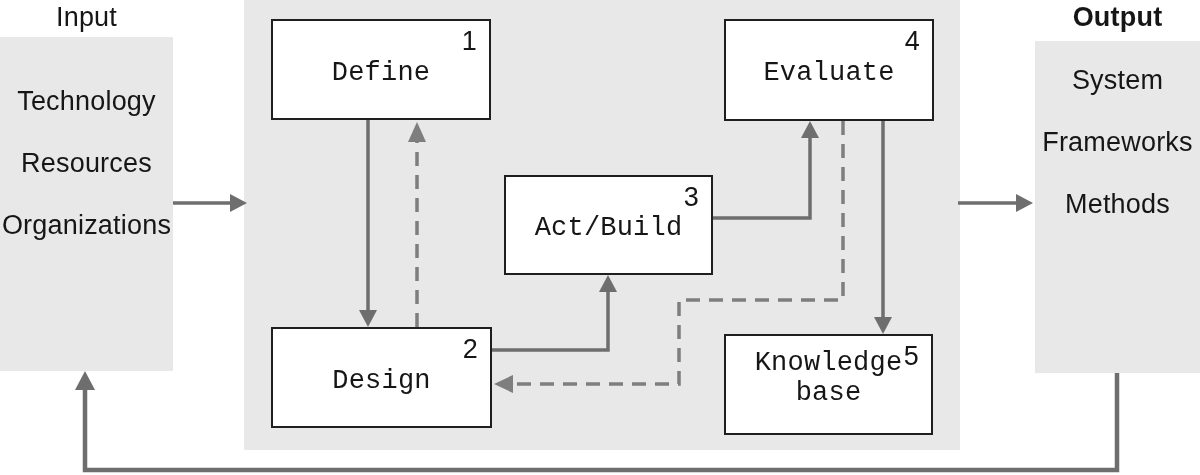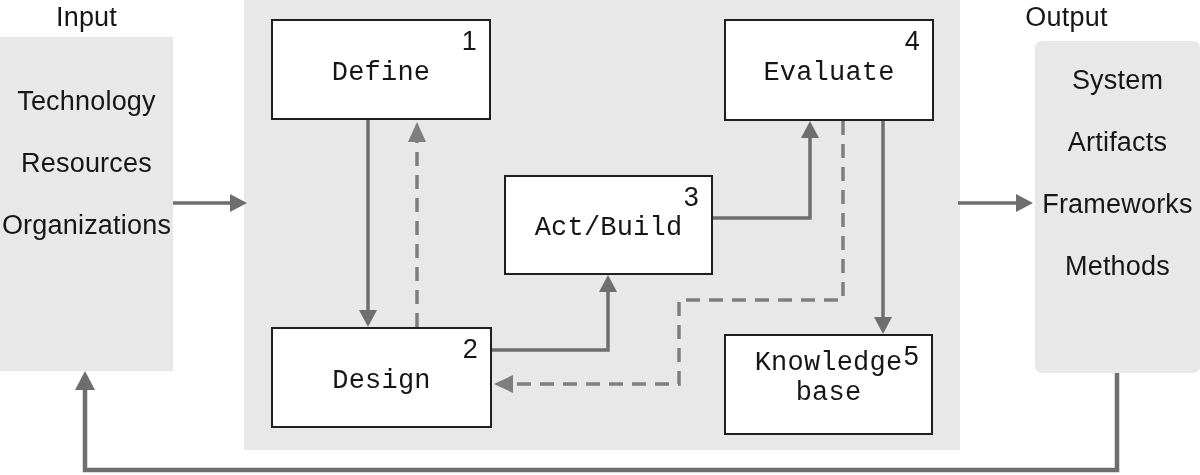--- a/index.html
+++ b/index.html
@@ -4,25 +4,25 @@
 <style>
   html,body{margin:0;padding:0;background:#ffffff;}
   .stage{
     position:relative;width:1200px;height:475px;overflow:hidden;
     font-family:"Liberation Sans",sans-serif;color:#161616;
     font-size:27px;letter-spacing:0.2px;
   }
   
   .panel{position:absolute;background:#e8e8e8;}
   .panel-input{left:0;top:37px;width:173px;height:334px;padding-top:33px;box-sizing:border-box;}
-  .panel-output{left:1035px;top:41px;width:165px;height:332px;padding-top:8px;box-sizing:border-box;border-radius:7px;}
+  .panel-output{left:1035px;top:41px;width:165px;height:332px;padding-top:8px;box-sizing:border-box;}
   .panel-item{height:62px;line-height:62px;text-align:center;white-space:nowrap;}
   .panel-title{position:absolute;top:2px;height:30px;line-height:30px;text-align:center;}
   .title-input{left:0;width:173px;}
-  .title-output{left:984px;width:165px;}
+  .title-output{left:1035px;width:165px;font-weight:bold;}
   
   .process-area{position:absolute;left:244px;top:0;width:716px;height:450px;background:#e8e8e8;}
   
   .connectors{position:absolute;left:0;top:0;width:1200px;height:475px;}
   .solid{stroke:#6e6e6e;stroke-width:3.5;fill:none;}
   .dashed{stroke:#7e7e7e;stroke-width:3.5;fill:none;stroke-dasharray:14 9;}
   .head{fill:#6e6e6e;stroke:none;}
   .head-d{fill:#7e7e7e;stroke:none;}
   .thick{stroke:#6e6e6e;stroke-width:4.5;fill:none;}
   
@@ -97,21 +97,20 @@
   <div class="panel-title title-input">Input</div>
   <div class="panel panel-input">
     <div class="panel-item">Technology</div>
     <div class="panel-item">Resources</div>
     <div class="panel-item">Organizations</div>
   </div>
 
   <div class="panel-title title-output">Output</div>
   <div class="panel panel-output">
     <div class="panel-item">System</div>
-    <div class="panel-item">Artifacts</div>
     <div class="panel-item">Frameworks</div>
     <div class="panel-item">Methods</div>
   </div>
 
   <div class="box box-define">
     <span class="num">1</span>
     <span class="label">Define</span>
   </div>
   <div class="box box-design">
     <span class="num">2</span>

